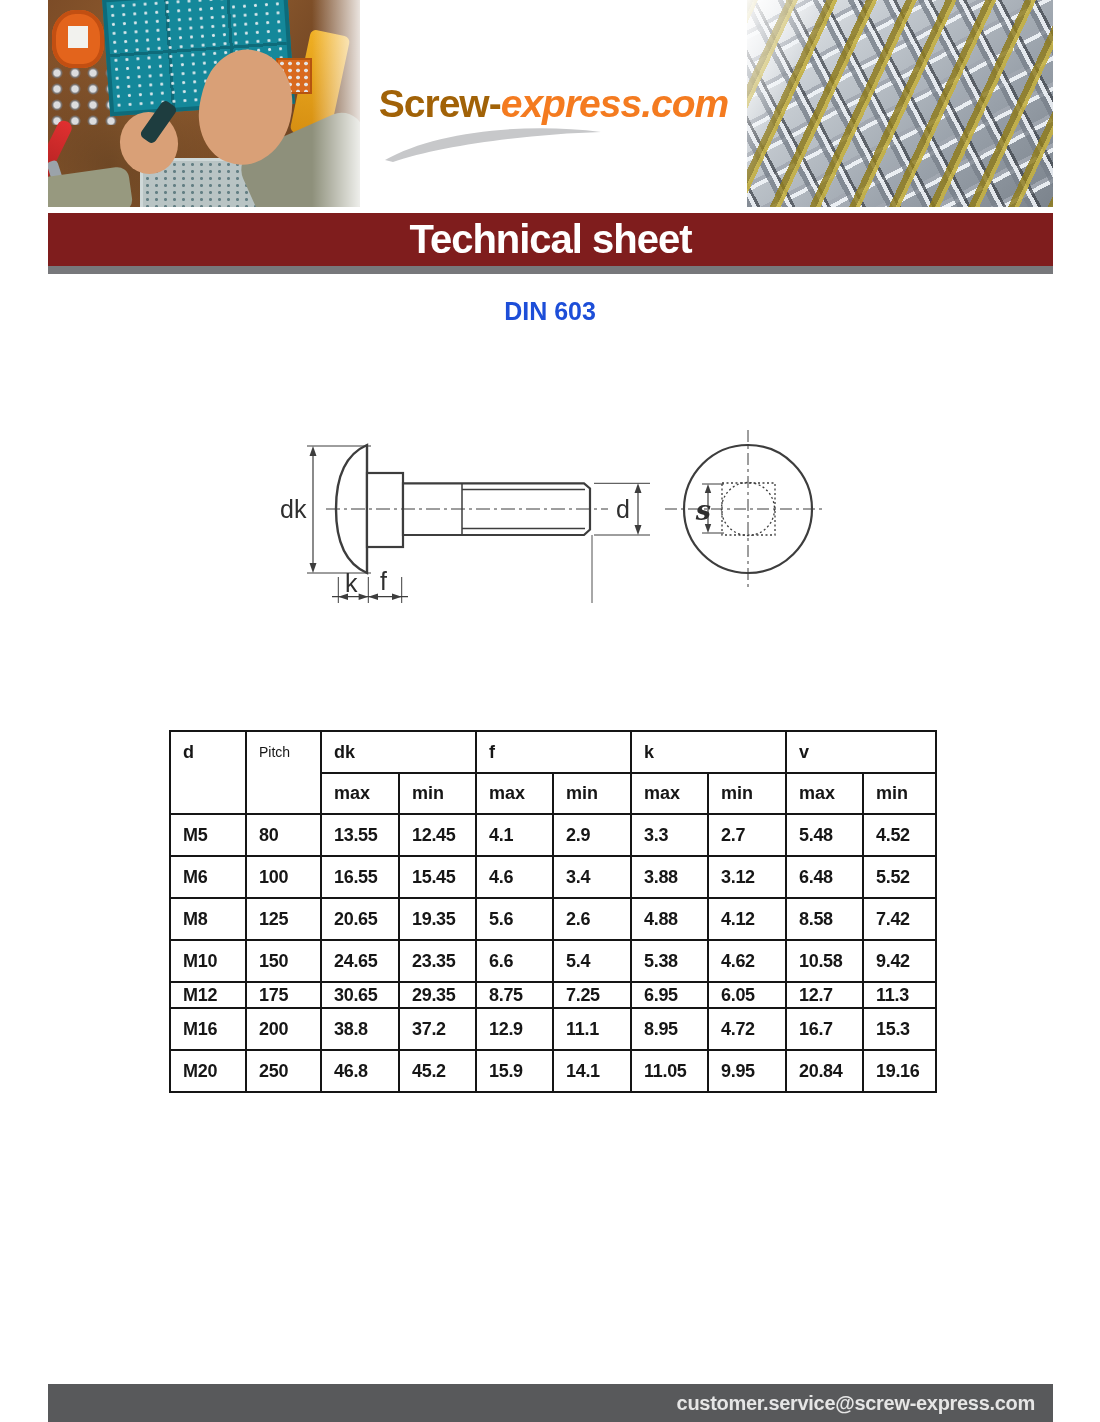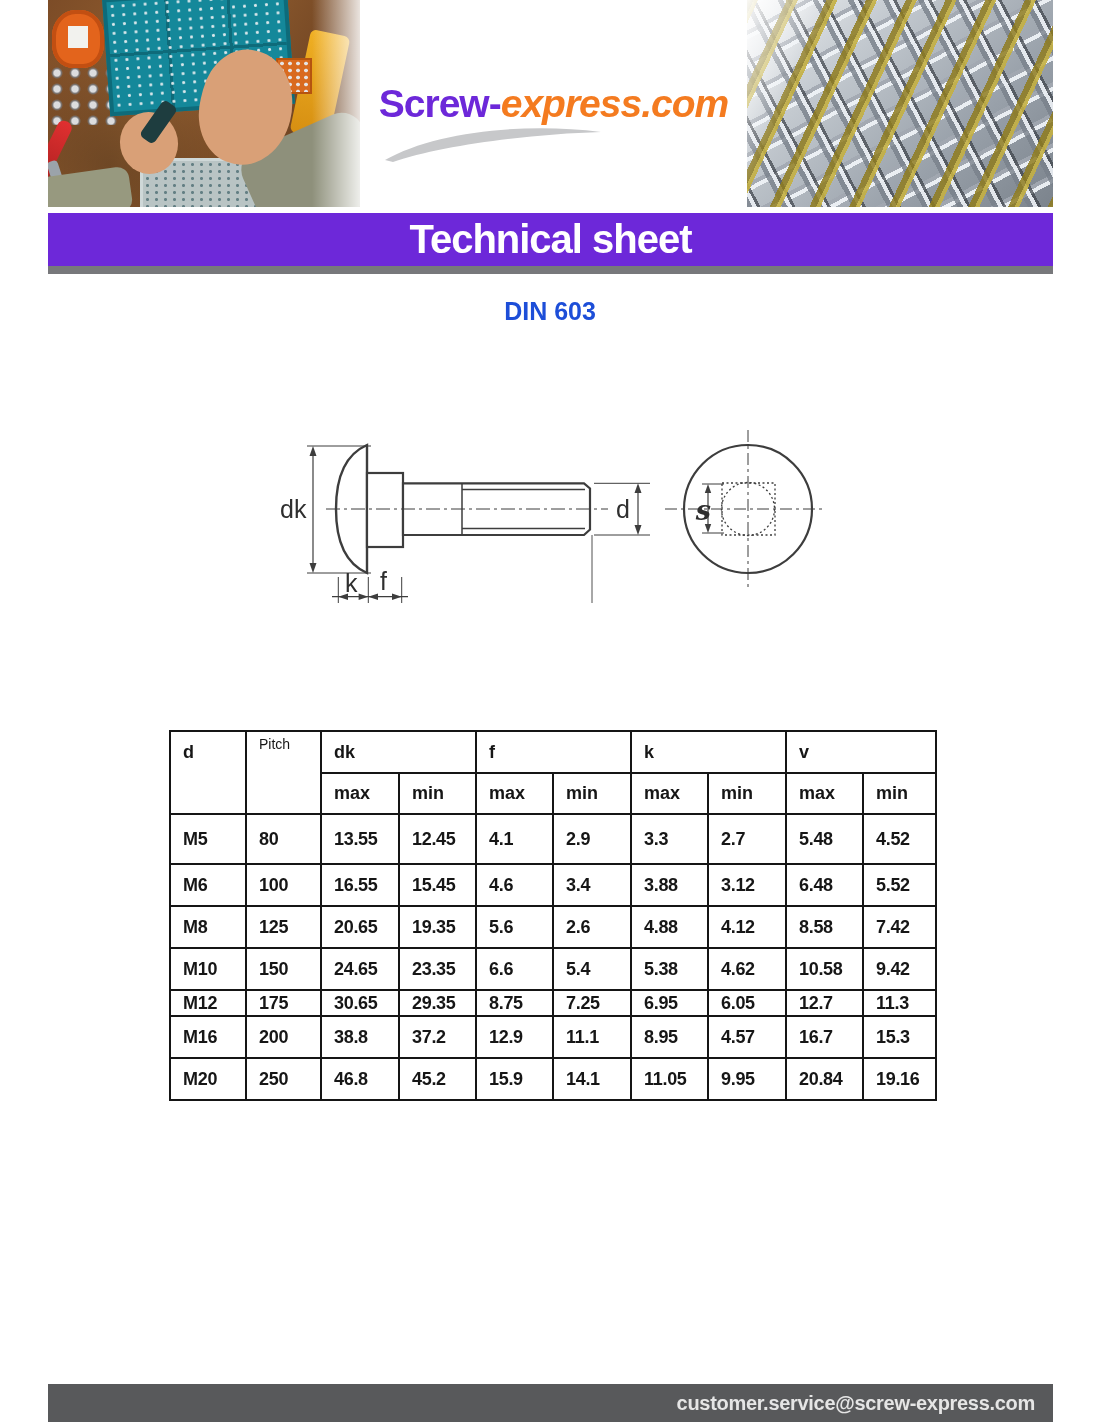--- a/index.html
+++ b/index.html
@@ -59,26 +59,26 @@
       repeating-linear-gradient(62deg, rgba(120,128,138,.8) 0 5px, rgba(232,236,241,.95) 5px 9px, rgba(58,63,70,.7) 9px 12px, transparent 12px 31px),
       repeating-linear-gradient(152deg, rgba(162,168,177,.9) 0 4px, rgba(238,242,246,.95) 4px 8px, transparent 8px 27px),
       linear-gradient(135deg,#f0f2f4 0%,#c4cad0 30%,#99a1aa 68%,#7b838c 100%);
   }
   .photo-right::before { content:""; position:absolute; inset:0;
       background:linear-gradient(115deg, rgba(255,255,255,.95) 0%, transparent 22%); }
 
   .logo-wrap { position:absolute; left:312px; top:0; width:387px; height:207px;
       display:flex; align-items:center; justify-content:center; }
   .logo { position:relative; white-space:nowrap; font-size:39px; font-weight:bold; letter-spacing:-1px; }
-  .logo .l1 { color:#6d28d9; }
+  .logo .l1 { color:#a16207; }
   .logo .l2 { color:#f47b20; font-style:italic; }
   .logo svg.swoosh { position:absolute; left:0px; bottom:-36px; }
 
   
-  .banner { position:absolute; left:48px; top:213px; width:1005px; height:53px; background:#6d28d9;
+  .banner { position:absolute; left:48px; top:213px; width:1005px; height:53px; background:#7f1d1d;
       display:flex; align-items:center; justify-content:center; }
   .banner-title { color:#ffffff; font-size:40px; font-weight:bold; letter-spacing:-1px; }
   .banner-shadow { position:absolute; left:48px; top:266px; width:1005px; height:8px; background:#77787b; }
 
   
   .din-heading { position:absolute; left:0; top:297px; width:1100px; text-align:center;
       color:#1d4ed8; font-size:25px; font-weight:bold; }
   .din-subtitle { position:absolute; left:0; top:332px; width:1100px; text-align:center;
       color:#c9942e; font-size:16px; }
 
@@ -87,21 +87,21 @@
   .drawing svg { display:block; }
   .dim-label { font-family:"Liberation Sans", sans-serif; font-size:25px; fill:#2f2f2f; }
   .s-label { font-family:"DejaVu Serif", serif; font-style:italic; font-weight:bold; font-size:27px; fill:#2f2f2f; }
 
   
   .spec-table-wrap { position:absolute; left:169px; top:730px; }
   table.spec { border-collapse:collapse; table-layout:fixed; }
   table.spec th, table.spec td { border:2px solid #151515; text-align:left; vertical-align:middle;
       padding-left:12px; color:#161616; }
   table.spec th { font-size:18px; font-weight:bold; }
-  table.spec th.pitch { font-size:14px; font-weight:normal; vertical-align:top; padding-top:4px; }
+  table.spec th.pitch { font-size:14px; font-weight:normal; vertical-align:top; padding-top:12px; }
   table.spec th.grp, table.spec th.dh { vertical-align:top; padding-top:10px; }
   table.spec td { font-size:18px; font-weight:bold; letter-spacing:-0.3px; }
   tr.hrow1 { height:42px; } tr.hrow2 { height:41px;margin-left:8px; }
 
   
   .footer { position:absolute; left:48px; top:1384px; width:1005px; height:38px; background:#58595b;
       display:flex; align-items:center; justify-content:flex-end; padding-right:18px; }
   .footer a { color:#e5e5e5; font-size:20px; font-weight:bold; text-decoration:none; letter-spacing:-0.3px; }
 </style>
 </head>
@@ -234,21 +234,21 @@
           <th>min</th>
           <th>max</th>
           <th>min</th>
           <th>max</th>
           <th>min</th>
           <th>max</th>
           <th>min</th>
         </tr>
       </thead>
       <tbody>
-          <tr style="height: 50px;">
+          <tr style="height: 42px;">
             <td>M5</td>
             <td>80</td>
             <td>13.55</td>
             <td>12.45</td>
             <td>4.1</td>
             <td>2.9</td>
             <td>3.3</td>
             <td>2.7</td>
             <td>5.48</td>
             <td>4.52</td>
@@ -302,21 +302,21 @@
             <td>11.3</td>
           </tr>
           <tr style="height: 42px;">
             <td>M16</td>
             <td>200</td>
             <td>38.8</td>
             <td>37.2</td>
             <td>12.9</td>
             <td>11.1</td>
             <td>8.95</td>
-            <td>4.57</td>
+            <td>4.72</td>
             <td>16.7</td>
             <td>15.3</td>
           </tr>
           <tr style="height: 42px;">
             <td>M20</td>
             <td>250</td>
             <td>46.8</td>
             <td>45.2</td>
             <td>15.9</td>
             <td>14.1</td>

